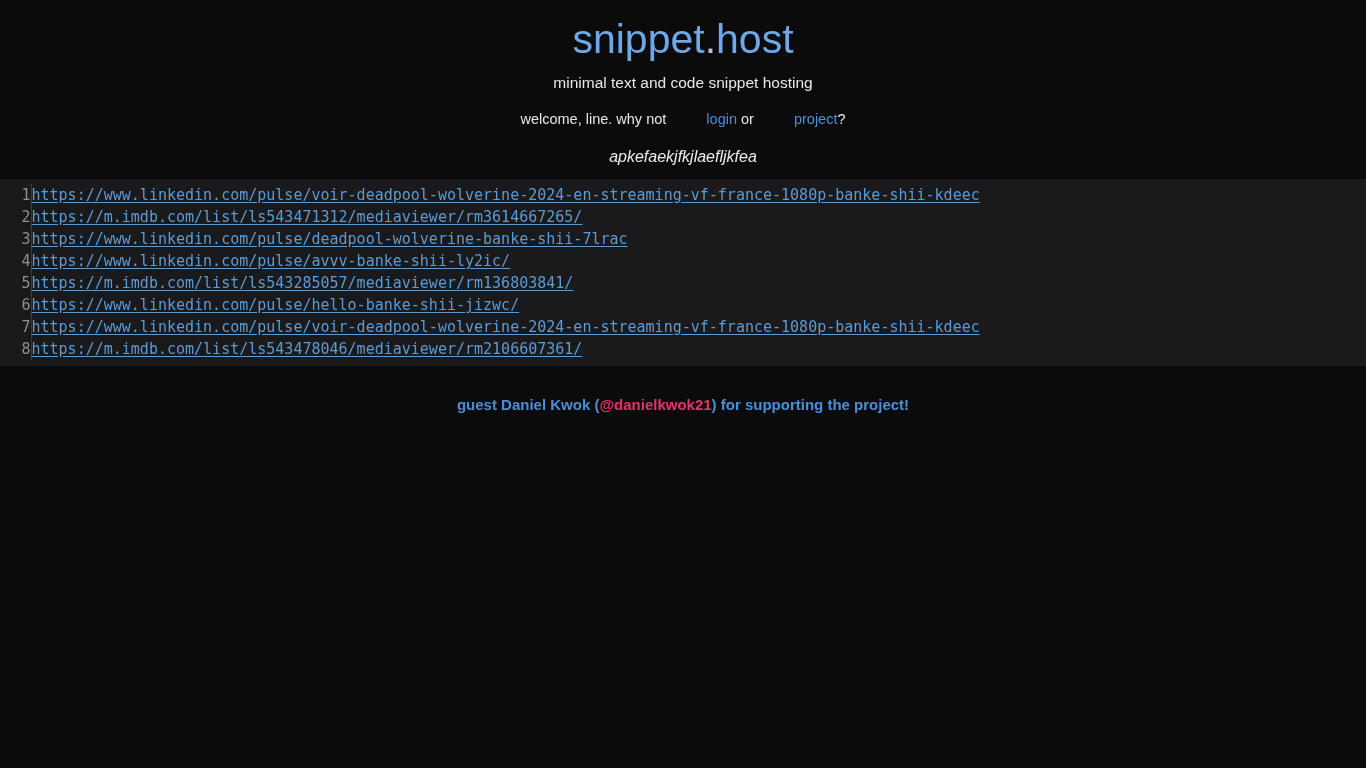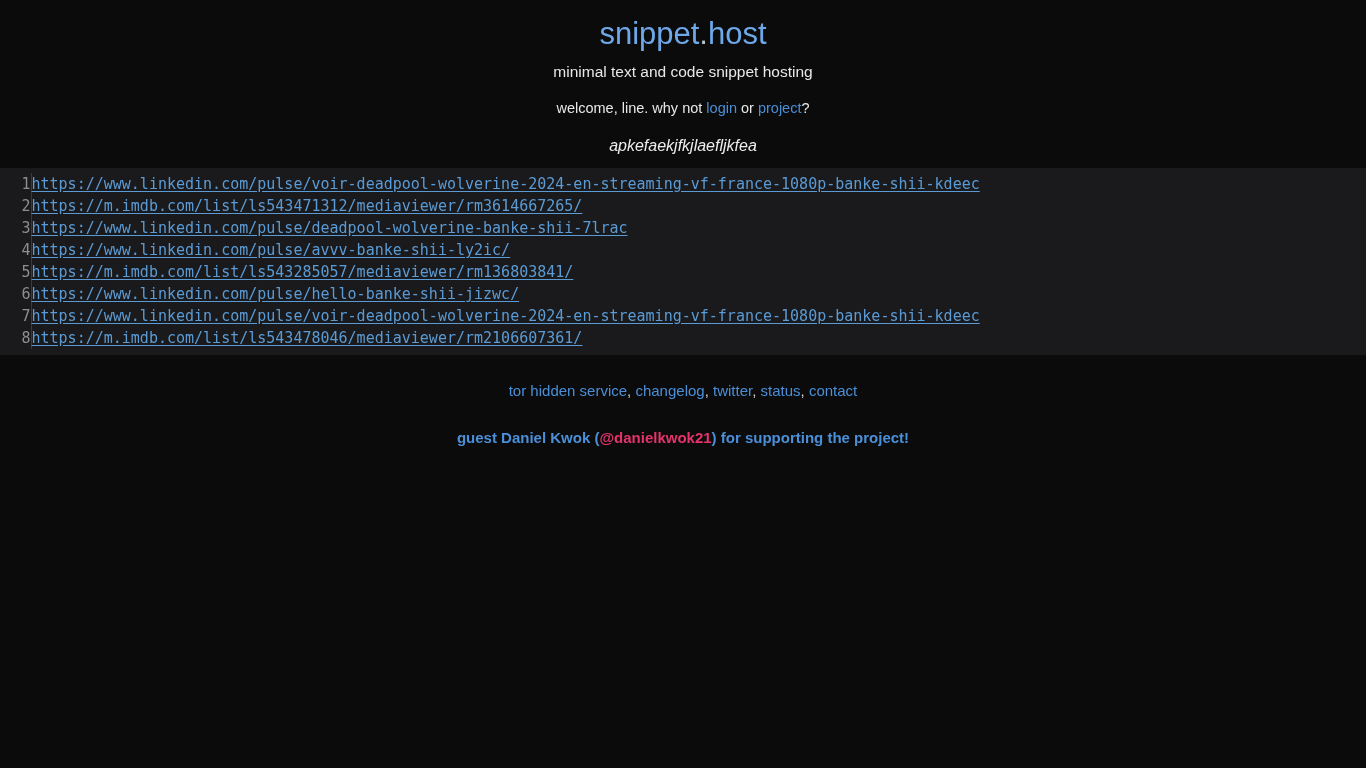--- a/index.html
+++ b/index.html
@@ -16,21 +16,21 @@
     font-family: "Liberation Sans", sans-serif;
     color: #e6e6e6;
     font-size: 15px;
   }
 
   .page { width: 1366px; }
 
   
   .logo {
     text-align: center;
-    font-size: 31px;
+    font-size: 41px;
     line-height: 1.1;
     padding-top: 17px;
     letter-spacing: 0px;
     font-weight: 400;
   }
   .logo a { text-decoration: none; }
   .logo-part { color: #6fa8e8; }
   .logo-dot { color: #b9c0c6; }
 
   .tagline {
@@ -43,20 +43,21 @@
   .welcome {
     text-align: center;
     font-size: 14.5px;
     color: #e8e8e8;
     margin-top: 19px;
   }
 
   a.lnk {
     color: #4a8fd8;
     text-decoration: none;
+    margin-left: 36px;
   }
 
   
   .snippet-title {
     text-align: center;
     font-size: 16px;
     color: #ededed;
     margin-top: 21px;
     font-weight: 400;
     font-style: italic;
@@ -175,17 +176,16 @@
             <td class="lt"><a href="#">https://www.linkedin.com/pulse/voir-deadpool-wolverine-2024-en-streaming-vf-france-1080p-banke-shii-kdeec</a></td>
           </tr>
           <tr>
             <td class="ln">8</td>
             <td class="lt"><a href="#">https://m.imdb.com/list/ls543478046/mediaviewer/rm2106607361/</a></td>
           </tr>
         </tbody>
     </table>
   </div>
 
-  <div class="footer-links" id="footer-links"><a href="#">tor hidden service</a><span>, </span><a href="#">changelog</a><span>, </span><a href="#">twitter</a><span>, </span><a href="#">status</a><span>, </span><a href="#">contact</a></div>
 
   <div class="thanks"><span>guest Daniel Kwok (</span><a class="handle" href="#">@danielkwok21</a><span>) for supporting the project!</span></div>
 
 </div>
 
 </body></html>

